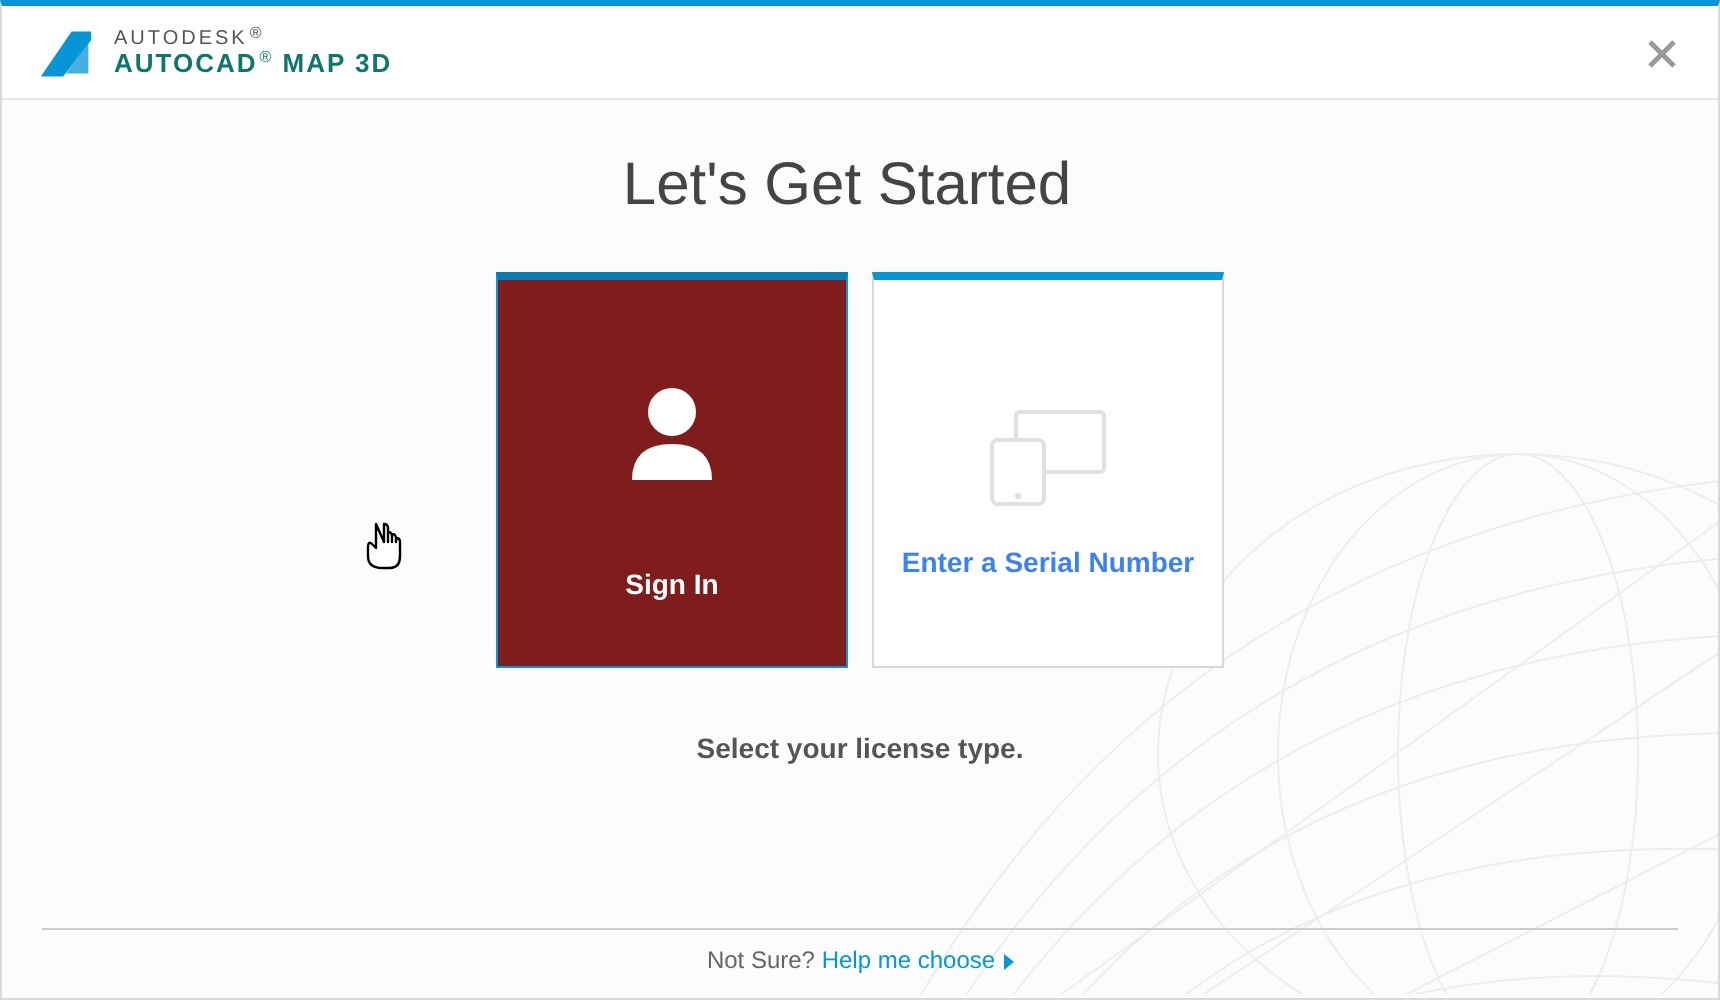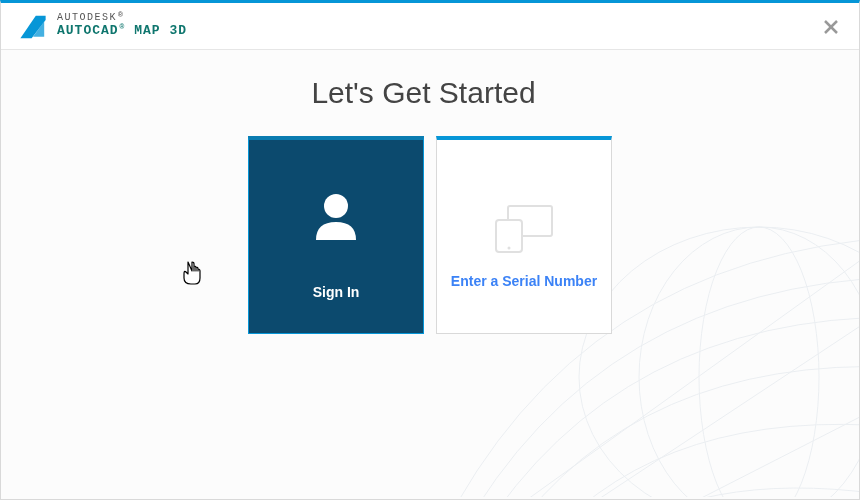--- a/index.html
+++ b/index.html
@@ -11,26 +11,25 @@
     overflow: hidden;
   }
   .window {
     width: 860px; height: 500px;
     border: 1px solid #d9d9d9;
     border-top: 3px solid #0696d7;
     position: relative;
     background: #fcfcfc;
   }
   .header {
-    display: flex; 
+    display: flex; align-items: center;
     padding: 10px 18px 8px 18px;
     border-bottom: 1px solid #e6e6e6;
     position: relative;
     background: #fff;
-    font-family: Liberation Mono, monospace;
   }
   .logo {
     width: 28px; height: 28px;
     margin-right: 10px;
     flex-shrink: 0;
   }
   .brand {
     display: flex; flex-direction: column;
     line-height: 1.05;
   }
@@ -99,21 +98,21 @@
     border: 1px solid #d9d9d9;
     border-top: 4px solid #0696d7;
     display: flex;
     flex-direction: column;
     align-items: center;
     justify-content: center;
     cursor: pointer;
     position: relative;
   }
   .card.selected {
-    background: #0c4a6e;
+    background: #7f1d1d;
     border: 1px solid #0696d7;
     border-top: 4px solid #0b7cb0;
     color: #fff;
     gap: 23px;
   }
   .card .icon-slot {
     height: 90px;
     display: flex; align-items: center; justify-content: center;
   }
   .card .label {
@@ -231,20 +230,24 @@
             <rect x="8" y="20" width="26" height="32" rx="3" fill="#fff" stroke="#e0e0e0" stroke-width="2"></rect>
             <circle cx="21" cy="48" r="1.5" fill="#e0e0e0"></circle>
           </svg>
         </div>
         <div class="label">Enter a Serial Number</div>
       </div>
 
 
     </div>
 
-
+    <div class="subtitle">Select your license type.</div>
+
+    <div class="footer">
+      <span>Not Sure? </span><a>Help me choose</a><span class="tri"></span>
+    </div>
 
     <svg class="cursor" width="22" height="26" viewBox="0 0 22 26">
       <path d="M7 2 L7 14 L5 12 Q3 10 3 14 L3 18 Q3 24 10 24 L14 24 Q19 24 19 18 L19 11 Q19 9 17 9 L17 11 L17 9 Q17 7 15 7 L15 11 L15 8 Q15 6 13 6 L13 11 L13 4 Q13 2 11 2 L11 11 Z" fill="#fff" stroke="#000" stroke-width="1.2" stroke-linejoin="round"></path>
     </svg>
 
   </div>
 </div>
 
 </body></html>

